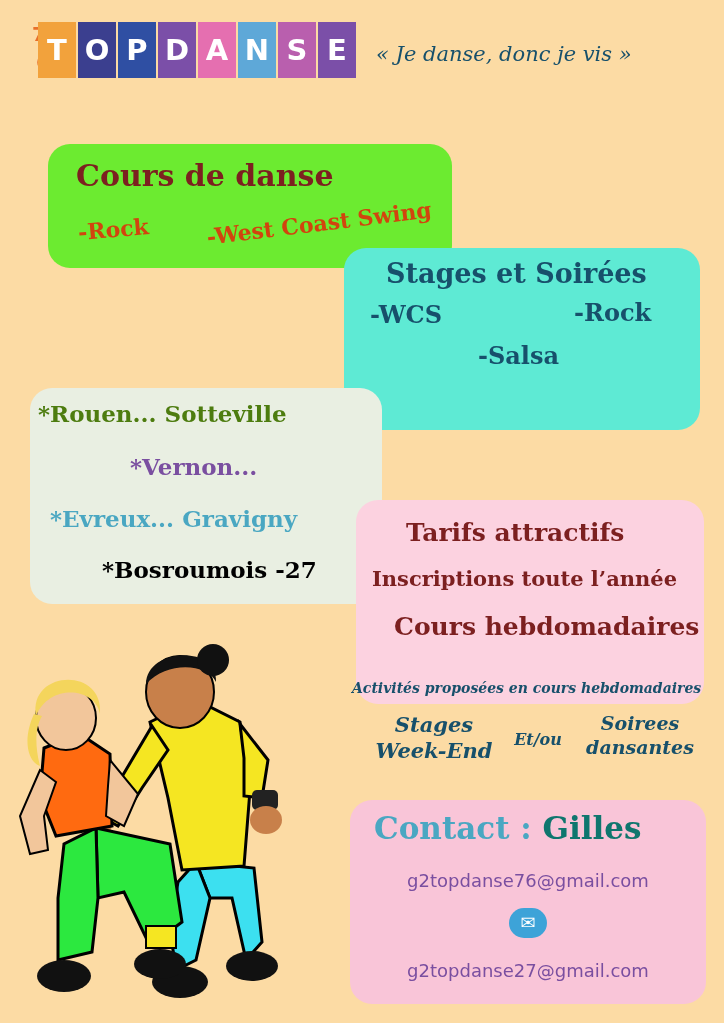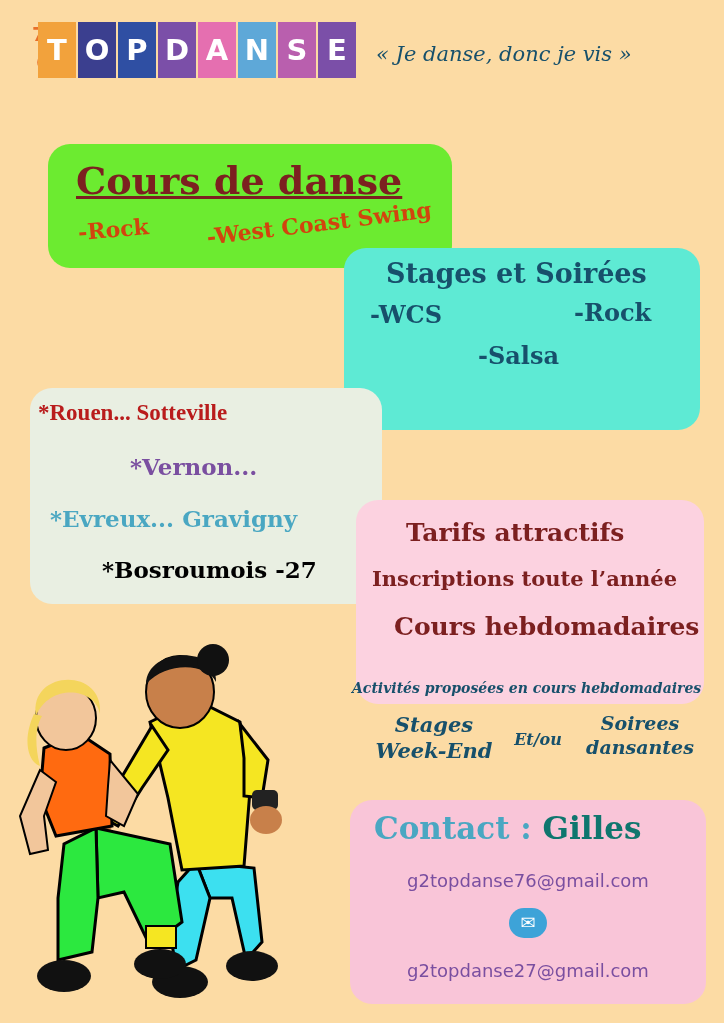--- a/index.html
+++ b/index.html
@@ -84,23 +84,22 @@
     width: 404px;
     height: 124px;
     background: #6ceb30;
   }
   #cours-title {
     position: absolute;
     left: 28px;
     top: 14px;
     font-family: "DejaVu Serif", serif;
     font-weight: bold;
-    font-size: 38px;
+    font-size: 30px;
     color: #7c2020;
-    text-decoration: underline;
   }
   #cours-rock {
     position: absolute;
     left: 30px;
     top: 72px;
     font-family: "DejaVu Serif", serif;
     font-weight: bold;
     font-size: 22px;
     color: #d2440e;
     transform: rotate(-5deg);
@@ -153,21 +152,21 @@
     height: 216px;
     background: #e9efe2;
   }
   .ville {
     position: absolute;
     font-family: "DejaVu Serif", serif;
     font-weight: bold;
     font-size: 23px;
     white-space: nowrap;
   }
-  #ville-1 { left: 8px;   top: 12px;  color: #b91c1c; font-family: Liberation Serif, serif; }
+  #ville-1 { left: 8px;   top: 12px;  color: #4d7c0f; }
   #ville-2 { left: 100px; top: 65px;  color: #7a4fa0; }
   #ville-3 { left: 20px;  top: 117px; color: #4aa7c2; }
   #ville-4 { left: 72px;  top: 168px; color: #000000; }
 
   
   #card-tarifs {
     left: 356px;
     top: 500px;
     width: 348px;
     height: 204px;

